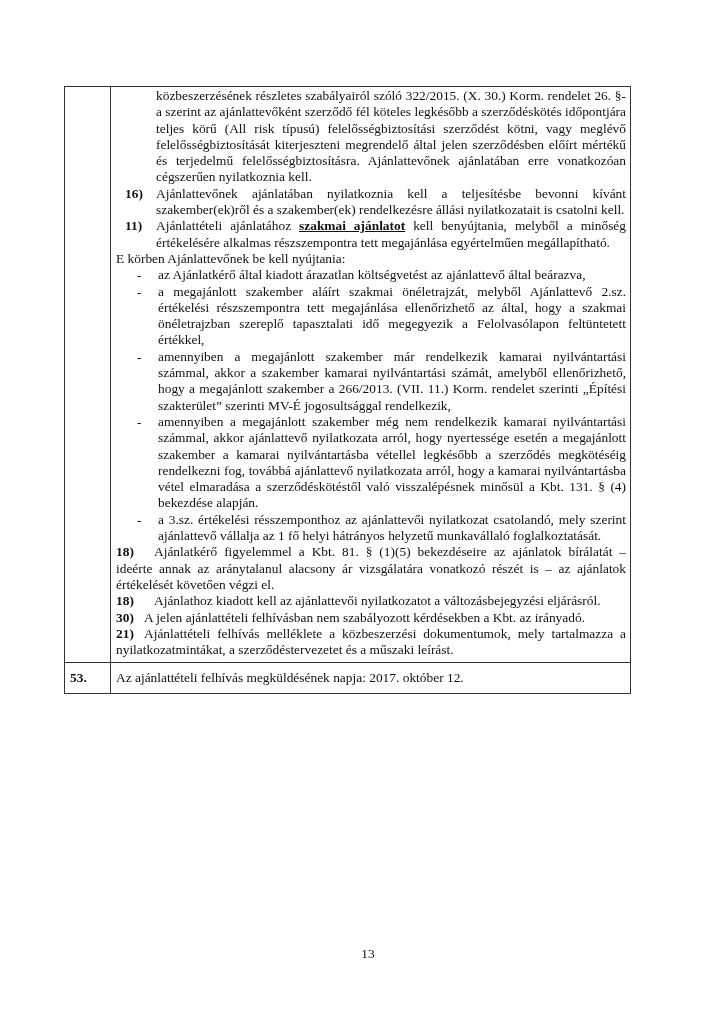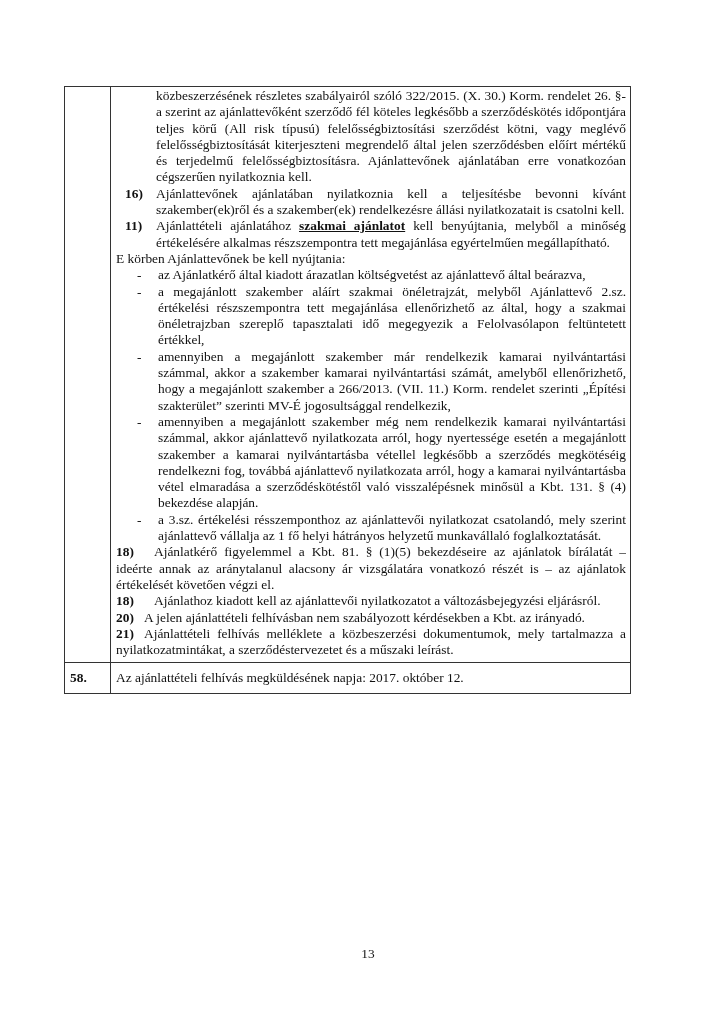--- a/index.html
+++ b/index.html
@@ -69,25 +69,25 @@
       </div>
       <div class="bullet">
         <span class="dash">-</span>
         <span class="txt">a 3.sz. értékelési résszemponthoz az ajánlattevői nyilatkozat csatolandó, mely szerint ajánlattevő vállalja az 1 fő helyi hátrányos helyzetű munkavállaló foglalkoztatását.</span>
       </div>
 
       <div class="para tabbed"><span class="lbl">18)</span><span>Ajánlatkérő figyelemmel a Kbt. 81. § (1)(5) bekezdéseire az ajánlatok bírálatát – ideérte annak az aránytalanul alacsony ár vizsgálatára vonatkozó részét is – az ajánlatok értékelését követően végzi el.</span></div>
 
       <div class="para tabbed"><span class="lbl">18)</span><span>Ajánlathoz kiadott kell az ajánlattevői nyilatkozatot a változásbejegyzési eljárásról.</span></div>
 
-      <div class="para tabbed2"><span class="lbl">20)</span><span>A jelen ajánlattételi felhívásban nem szabályozott kérdésekben a Kbt. az irányadó.</span></div>
+      <div class="para tabbed2"><span class="lbl">30)</span><span>A jelen ajánlattételi felhívásban nem szabályozott kérdésekben a Kbt. az irányadó.</span></div>
 
       <div class="para tabbed2 gap"><span class="lbl">21)</span><span>Ajánlattételi felhívás melléklete a közbeszerzési dokumentumok, mely tartalmazza a nyilatkozatmintákat, a szerződéstervezetet és a műszaki leírást.</span></div>
     </td>
   </tr>
   <tr class="row-36">
-    <td class="col-num num-36">58.</td>
+    <td class="col-num num-36">53.</td>
     <td class="cell-36">Az ajánlattételi felhívás megküldésének napja: 2017. október 12.</td>
   </tr>
 </tbody>
   </table>
 
 <div class="page-number">13</div>
 
 </body></html>

